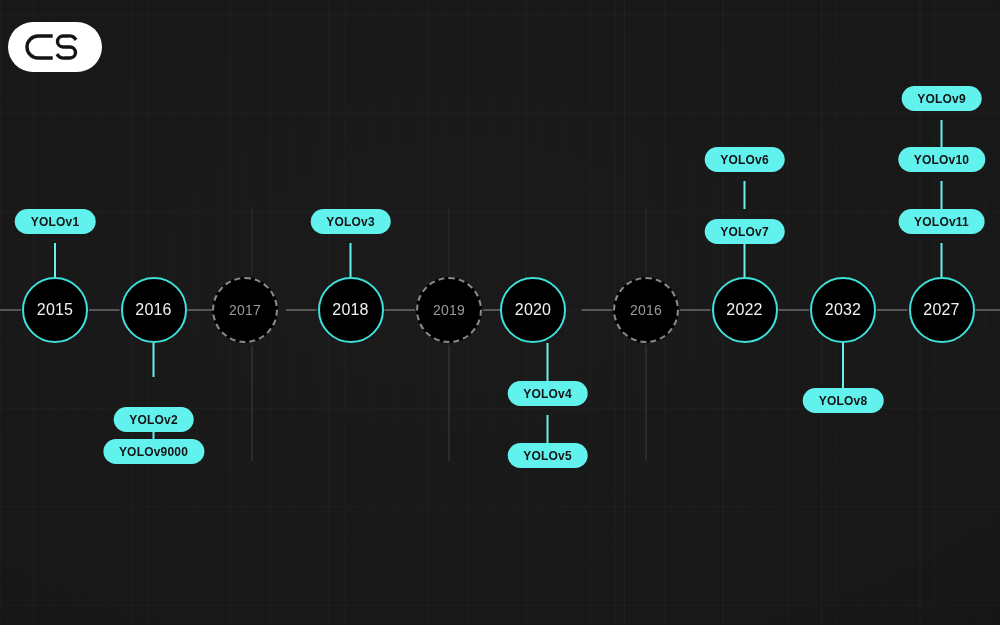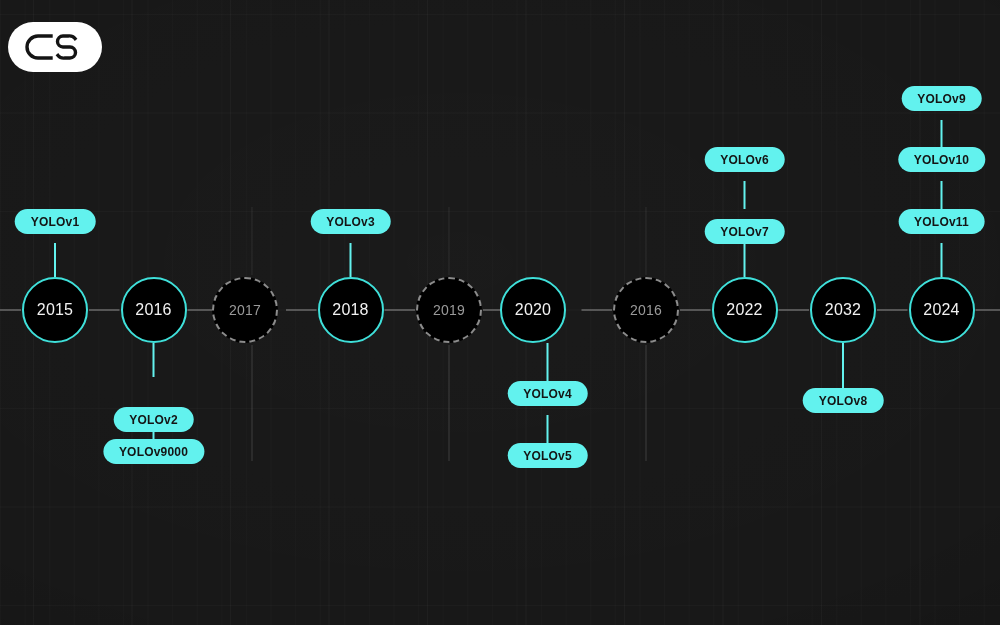--- a/index.html
+++ b/index.html
@@ -189,21 +189,21 @@
       <div class="year inactive" style="left: 646px; top: 310px;">
         <span class="year-label">2016</span>
       </div>
       <div class="year active" style="left: 744.5px; top: 310px;">
         <span class="year-label">2022</span>
       </div>
       <div class="year active" style="left: 843px; top: 310px;">
         <span class="year-label">2032</span>
       </div>
       <div class="year active" style="left: 941.5px; top: 310px;">
-        <span class="year-label">2024</span>
+        <span class="year-label">2027</span>
       </div>
       <div class="pill" style="left: 55px; top: 209px; text-align: right;">YOLOv1</div>
       <div class="pill" style="left: 153.5px; top: 377px; margin-top: 30px;">YOLOv2</div>
       <div class="pill" style="left: 153.5px; top: 439px;">YOLOv9000</div>
       <div class="pill" style="left: 350.5px; top: 209px;">YOLOv3</div>
       <div class="pill" style="left: 547.5px; top: 381px;">YOLOv4</div>
       <div class="pill" style="left: 547.5px; top: 443px;">YOLOv5</div>
       <div class="pill" style="left: 744.5px; top: 147px;">YOLOv6</div>
       <div class="pill" style="left: 744.5px; top: 219px; text-align: right;">YOLOv7</div>
       <div class="pill" style="left: 843px; top: 388px;">YOLOv8</div>

